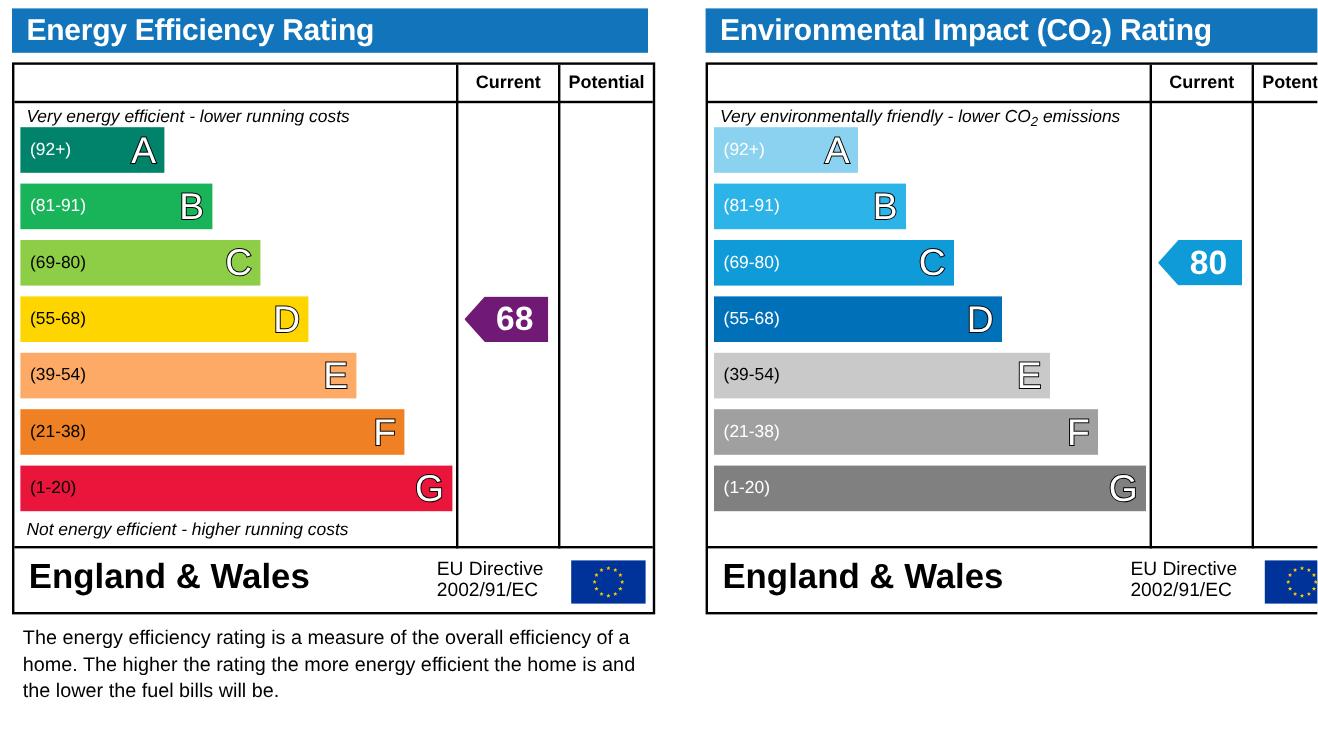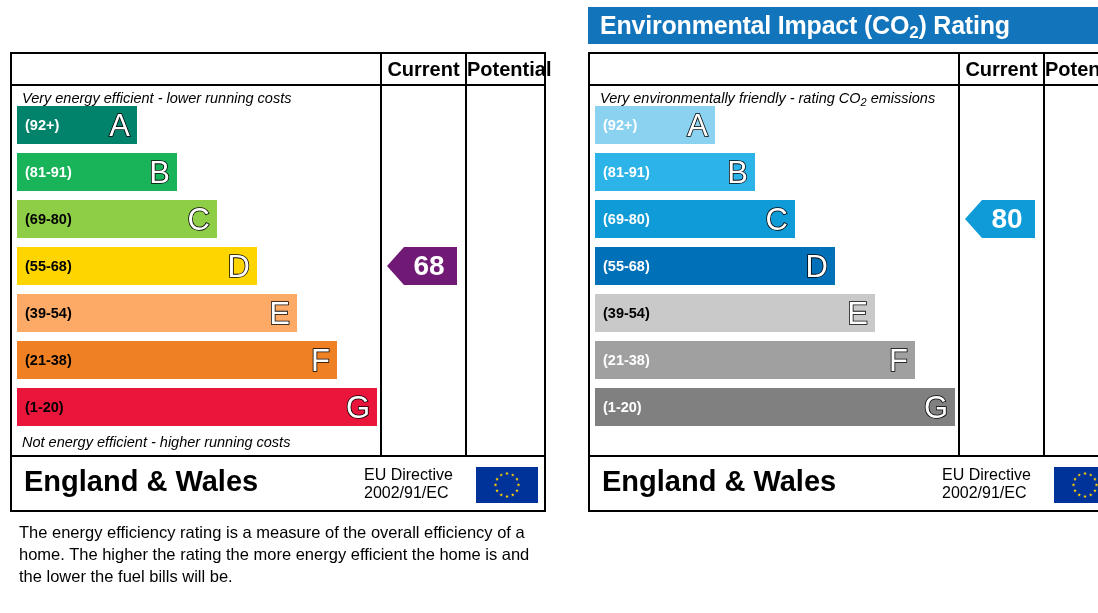--- a/index.html
+++ b/index.html
@@ -78,21 +78,21 @@
   .hline.header-sep { top: 30px; }
   .hline.foot-sep   { top: 401px; }
 
   
   .col-head {
     position: absolute;
     top: 0;
     height: 30px;
     line-height: 30px;
     text-align: center;
-    font-size: 20px;
+    font-size: 15px;
     font-weight: bold;
     color: #000000;
   }
   .col-head.current   { left: 370px; width: 83px; }
   .col-head.potential { left: 455px; width: 77px; text-align: center; }
 
   
   .caption {
     position: absolute;
     left: 10px;
@@ -118,21 +118,21 @@
     left: 5px;
     height: 38px;
   }
   .band .range {
     position: absolute;
     left: 8px;
     top: 0;
     height: 38px;
     line-height: 38px;
     font-size: 14.5px;
-    font-weight: bold;
+    font-weight: normal;
     white-space: nowrap;
   }
   .band .letter {
     position: absolute;
     right: 7px;
     top: 50%;
     transform: translateY(-50%);
     font-size: 31px;
     font-weight: normal;
     color: #ffffff;
@@ -203,20 +203,23 @@
     color: #000000;
   }
 </style>
 </head>
 <body>
 
 <div id="root">
 
   <div class="panel left">
 
+    <div class="title-bar">
+      <span>Energy Efficiency Rating</span>
+    </div>
 
     <div class="table-frame">
 
       <div class="hline header-sep"></div>
       <div class="hline foot-sep"></div>
       <div class="vline c1"></div>
       <div class="vline c2"></div>
 
       <div class="col-head current">Current</div>
       <div class="col-head potential">Potential</div>
@@ -298,21 +301,21 @@
     <div class="table-frame">
 
       <div class="hline header-sep"></div>
       <div class="hline foot-sep"></div>
       <div class="vline c1"></div>
       <div class="vline c2"></div>
 
       <div class="col-head current">Current</div>
       <div class="col-head potential">Potential</div>
 
-      <div class="caption top"><span>Very environmentally friendly - rating CO</span><sub>2</sub><span> emissions</span></div>
+      <div class="caption top"><span>Very environmentally friendly - lower CO</span><sub>2</sub><span> emissions</span></div>
 
       <div class="bars" id="right-bars">
           <div class="band" style="top: 52px; width: 120px; background: rgb(138, 210, 239);">
             <span class="range" style="color: rgb(255, 255, 255);">(92+)</span>
             <span class="letter">A</span>
           </div>
           <div class="band" style="top: 99px; width: 160px; background: rgb(44, 179, 232);">
             <span class="range" style="color: rgb(255, 255, 255);">(81-91)</span>
             <span class="letter">B</span>
           </div>

